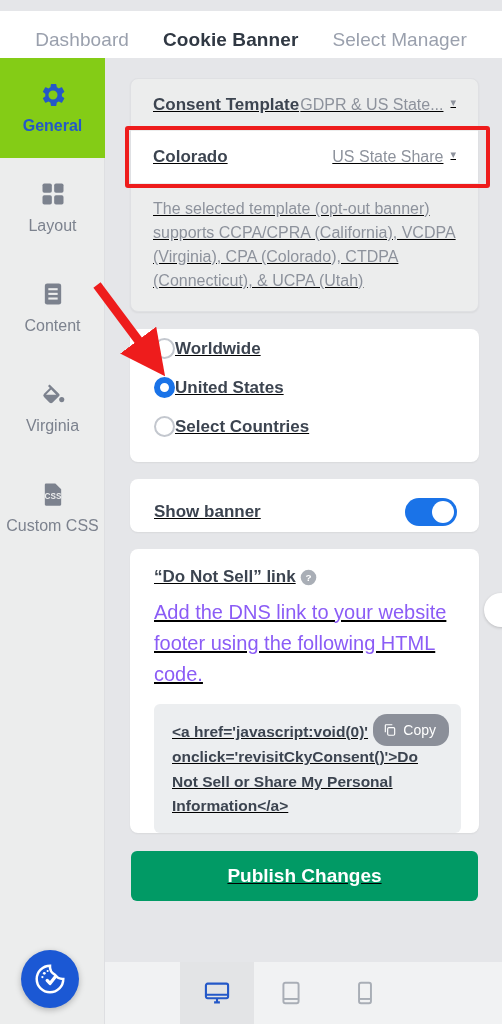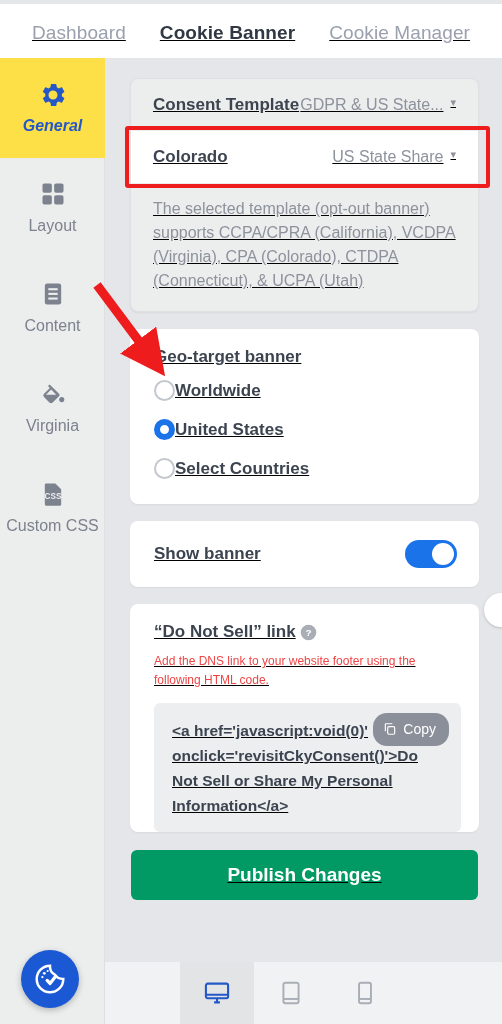--- a/index.html
+++ b/index.html
@@ -6,23 +6,23 @@
   html, body {
     width: 502px; height: 1024px;
     font-family: "Liberation Sans", sans-serif;
     background: #e5e6e9;
     overflow: hidden;
   }
   #app { position: relative; width: 502px; height: 1024px; background: #e5e6e9; }
 
   
   .topbar {
-    position: absolute; top: 4px; left: 0; width: 502px; height: 58px;
+    position: absolute; top: 11px; left: 0; width: 502px; height: 58px;
     background: #ffffff; display: flex; align-items: center;
-    justify-content: center; gap: 0px; text-decoration: underline;
+    justify-content: center; gap: 0px;
   }
   .tab {
     position: relative; height: 58px; display: flex; align-items: center;
     padding: 0 17px; font-size: 19px; color: #9aa0ad; letter-spacing: .1px;
     cursor: pointer; white-space: nowrap;
   }
   .tab.active { color: #303843; font-weight: bold; }
   .tab.active::after {
     content: ""; position: absolute; left: 7px; right: 7px; bottom: 0;
     height: 4px; background: #1a73e8; border-radius: 2px 2px 0 0;
@@ -32,21 +32,21 @@
   .sidebar {
     position: absolute; top: 58px; left: 0; width: 105px; bottom: 0;
     background: #eceded; border-right: 1px solid #dedfe2;
   }
   .side-item {
     width: 105px; height: 100px; display: flex; flex-direction: column;
     align-items: center; justify-content: center; gap: 7px;
     font-size: 16px; color: #7c828e; cursor: pointer; text-align: center;
     line-height: 1.15;
   }
-  .side-item.active { background: #fde047; color: #2458c8; font-weight: bold; font-style: italic; }
+  .side-item.active { background: #84cc16; color: #2458c8; font-weight: bold; }
   .side-item .ico { display: block; height: 30px; }
   .side-item .lbl { font-weight: bold; }
   .side-item:not(.active) .lbl { font-weight: normal; }
 
   
   .main {
     position: absolute; top: 58px; left: 105px; right: 0; bottom: 0;
     background: #e5e6e9; padding: 20px 23px 0 25px; overflow: hidden; text-decoration: underline;
   }
   .card {
@@ -99,21 +99,21 @@
   .toggle .knob {
     position: absolute; top: 3px; right: 3px; width: 22px; height: 22px;
     border-radius: 50%; background: #fff;
   }
 
   .dns-title {
     display: flex; align-items: center; gap: 4px;
     font-size: 17px; font-weight: bold; color: #3c4450; padding: 18px 22px 2px 24px;
   }
   .help-ico { width: 17px; height: 17px; flex: none; }
-  .dns-desc { padding: 8px 30px 14px 24px; font-size: 12px; color: #ef4444; line-height: 1.55; }
+  .dns-desc { padding: 8px 30px 14px 24px; font-size: 20px; color: #8b5cf6; line-height: 1.55; }
   .code-box {
     position: relative; margin: 0 18px 18px 24px; background: #eceef0;
     border-radius: 6px; padding: 16px 18px 14px 18px;
     font-size: 15.5px; font-weight: bold; color: #3c4450; line-height: 1.6;
     word-break: break-word;
   }
   .copy-btn {
     position: absolute; top: 10px; right: 12px; background: #8b8f99; color: #fff;
     border-radius: 14px; padding: 5px 13px 5px 10px; font-size: 14px;
     display: flex; align-items: center; gap: 6px; cursor: pointer; font-weight: normal;
@@ -162,21 +162,21 @@
 <div id="app">
 
   <div class="topbar">
     <div class="tab">
       <span>Dashboard</span>
     </div>
     <div class="tab active">
       <span>Cookie Banner</span>
     </div>
     <div class="tab">
-      <span>Cookie Manager</span>
+      <span>Select Manager</span>
     </div>
   </div>
 
   <div class="sidebar">
 
     <div class="side-item active">
       <span class="ico">
         <svg width="30" height="30" viewBox="0 0 24 24" fill="#2458c8">
           <path d="M19.1 12.9c.04-.3.06-.6.06-.9s-.02-.6-.07-.9l1.86-1.43c.17-.13.21-.36.1-.55l-1.76-3.04c-.1-.19-.33-.26-.53-.19l-2.19.88a6.6 6.6 0 0 0-1.55-.9l-.33-2.32a.43.43 0 0 0-.43-.36h-3.52c-.22 0-.4.16-.43.36l-.33 2.32c-.56.23-1.08.54-1.55.9l-2.19-.88a.43.43 0 0 0-.53.19L3.94 9.12c-.11.19-.07.42.1.55l1.86 1.43c-.05.3-.08.61-.08.9s.02.6.07.9l-1.85 1.43c-.17.13-.21.36-.1.55l1.76 3.04c.1.19.33.26.53.19l2.19-.88c.46.36.98.66 1.55.9l.33 2.32c.03.2.21.36.43.36h3.52c.22 0 .4-.16.43-.36l.33-2.32c.56-.24 1.08-.54 1.55-.9l2.19.88c.2.07.43 0 .53-.19l1.76-3.04c.11-.19.07-.42-.1-.55l-1.84-1.43ZM12 15.6A3.6 3.6 0 1 1 12 8.4a3.6 3.6 0 0 1 0 7.2Z"></path>
         </svg>
@@ -247,40 +247,39 @@
             <span>US State Share</span>
             <span class="caret">▾</span>
           </span>
         </div>
       </div>
 
       <div class="desc" style="padding-top:14px">The selected template (opt-out banner) supports CCPA/CPRA (California), VCDPA (Virginia), CPA (Colorado), CTDPA (Connecticut), &amp; UCPA (Utah)</div>
     </div>
 
     <div class="card" style="padding-bottom:16px">
-      <div class="geo-title">Geo-target banner</div>
 
       <div class="radio-row">
         <span class="radio"></span>
         <span class="radio-lbl">Worldwide</span>
       </div>
 
       <div class="radio-row">
         <span class="radio on"></span>
         <span class="radio-lbl">United States</span>
       </div>
 
       <div class="radio-row">
         <span class="radio"></span>
         <span class="radio-lbl">Select Countries</span>
       </div>
     </div>
 
     <div class="card">
-      <div class="row" style="padding:19px 22px 19px 24px">
+      <div class="row" style="padding:19px 22px 6px 24px">
         <span class="row-label">Show banner</span>
         <span class="toggle">
           <span class="knob"></span>
         </span>
       </div>
     </div>
 
     <div class="card">
       <div class="dns-title">
         <span>“Do Not Sell” link</span>

